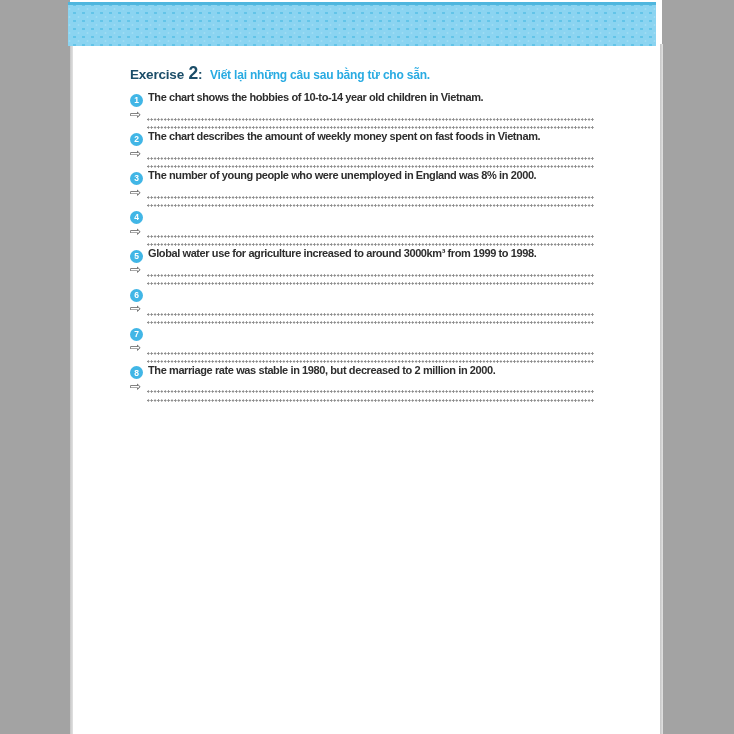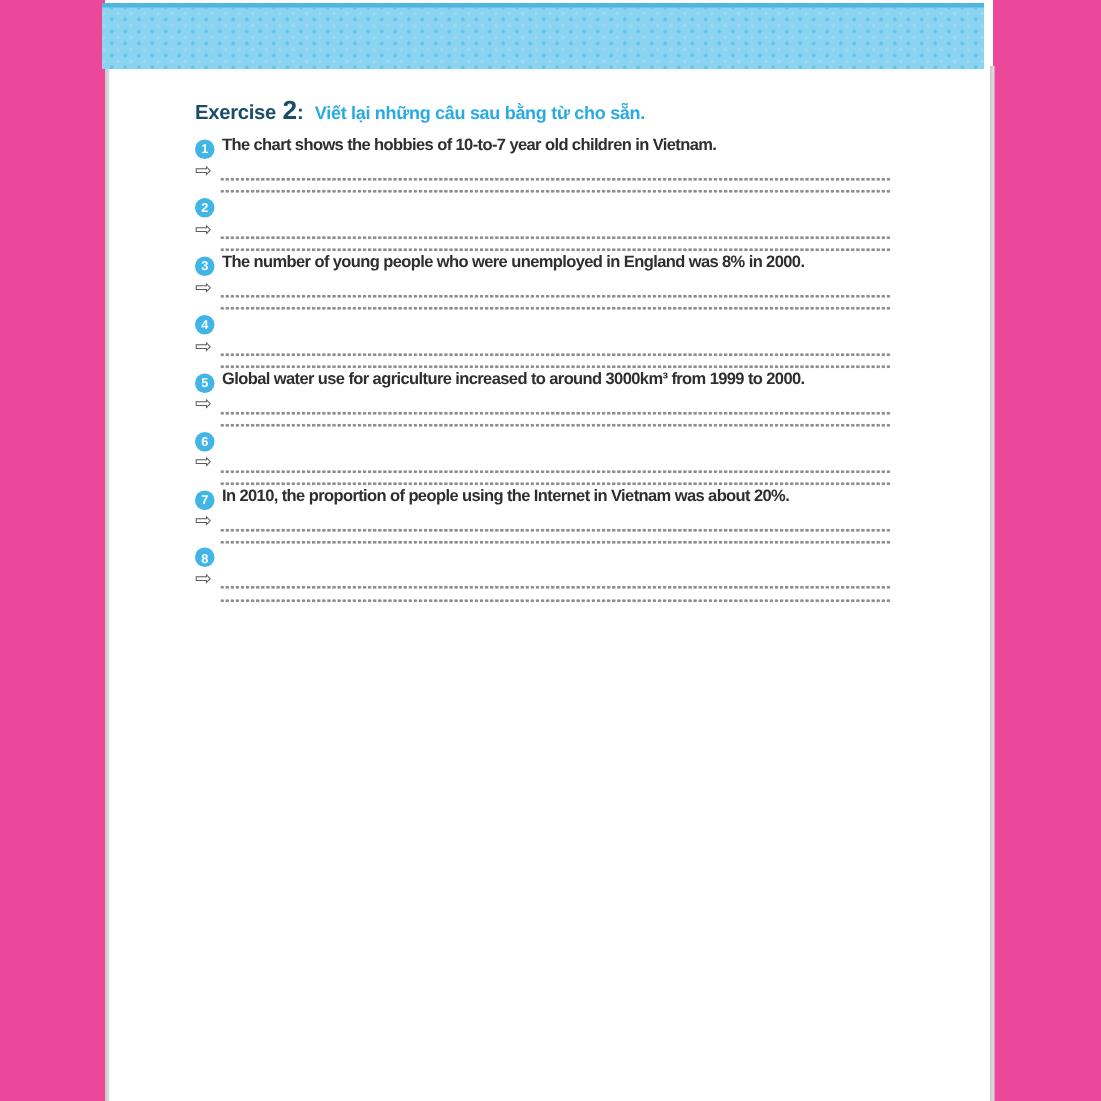--- a/index.html
+++ b/index.html
@@ -5,21 +5,21 @@
   * { margin: 0; padding: 0; box-sizing: border-box; }
   html, body {
     width: 734px; height: 734px;
     background: #ffffff;
     font-family: "Liberation Sans", sans-serif;
     overflow: hidden;
   }
   .canvas {
     position: relative;
     width: 734px; height: 734px;
-    background: #ec4899;
+    background: #a3a3a3;
   }
   
   .page {
     position: absolute;
     left: 70px; top: 0; bottom: 0;
     width: 592px;
     background: #ffffff;
   }
   .page-edge {
     position: absolute;
@@ -113,36 +113,36 @@
         <span class="title-prefix">Exercise</span>
         <span class="title-number">2</span><span class="title-colon">:</span>
         <span class="title-instruction">Viết lại những câu sau bằng từ cho sẵn.</span>
       </div>
 
       <div>
   <div class="item">
     <div class="line text-line">
       <span class="bullet">
                 <span>1</span>
-              </span><span class="item-text">The chart shows the hobbies of 10-to-7 year old children in Vietnam.</span>
+              </span><span class="item-text">The chart shows the hobbies of 10-to-14 year old children in Vietnam.</span>
     </div>
     <div class="line answer-line">
       <span class="arrow">⇨</span>
       <span class="dots"></span>
     </div>
     <div class="line answer-line second">
       <span class="dots"></span>
     </div>
   </div>
 
   <div class="item">
     <div class="line text-line">
       <span class="bullet">
                 <span>2</span>
-              </span>
+              </span><span class="item-text">The chart describes the amount of weekly money spent on fast foods in Vietnam.</span>
     </div>
     <div class="line answer-line">
       <span class="arrow">⇨</span>
       <span class="dots"></span>
     </div>
     <div class="line answer-line second">
       <span class="dots"></span>
     </div>
   </div>
 
@@ -173,21 +173,21 @@
     </div>
     <div class="line answer-line second">
       <span class="dots"></span>
     </div>
   </div>
 
   <div class="item">
     <div class="line text-line">
       <span class="bullet">
                 <span>5</span>
-              </span><span class="item-text">Global water use for agriculture increased to around 3000km³ from 1999 to 2000.</span>
+              </span><span class="item-text">Global water use for agriculture increased to around 3000km³ from 1999 to 1998.</span>
     </div>
     <div class="line answer-line">
       <span class="arrow">⇨</span>
       <span class="dots"></span>
     </div>
     <div class="line answer-line second">
       <span class="dots"></span>
     </div>
   </div>
 
@@ -203,36 +203,36 @@
     </div>
     <div class="line answer-line second">
       <span class="dots"></span>
     </div>
   </div>
 
   <div class="item">
     <div class="line text-line">
       <span class="bullet">
                 <span>7</span>
-              </span><span class="item-text">In 2010, the proportion of people using the Internet in Vietnam was about 20%.</span>
+              </span>
     </div>
     <div class="line answer-line">
       <span class="arrow">⇨</span>
       <span class="dots"></span>
     </div>
     <div class="line answer-line second">
       <span class="dots"></span>
     </div>
   </div>
 
   <div class="item">
     <div class="line text-line">
       <span class="bullet">
                 <span>8</span>
-              </span>
+              </span><span class="item-text">The marriage rate was stable in 1980, but decreased to 2 million in 2000.</span>
     </div>
     <div class="line answer-line">
       <span class="arrow">⇨</span>
       <span class="dots"></span>
     </div>
     <div class="line answer-line second">
       <span class="dots"></span>
     </div>
   </div>
 </div>

